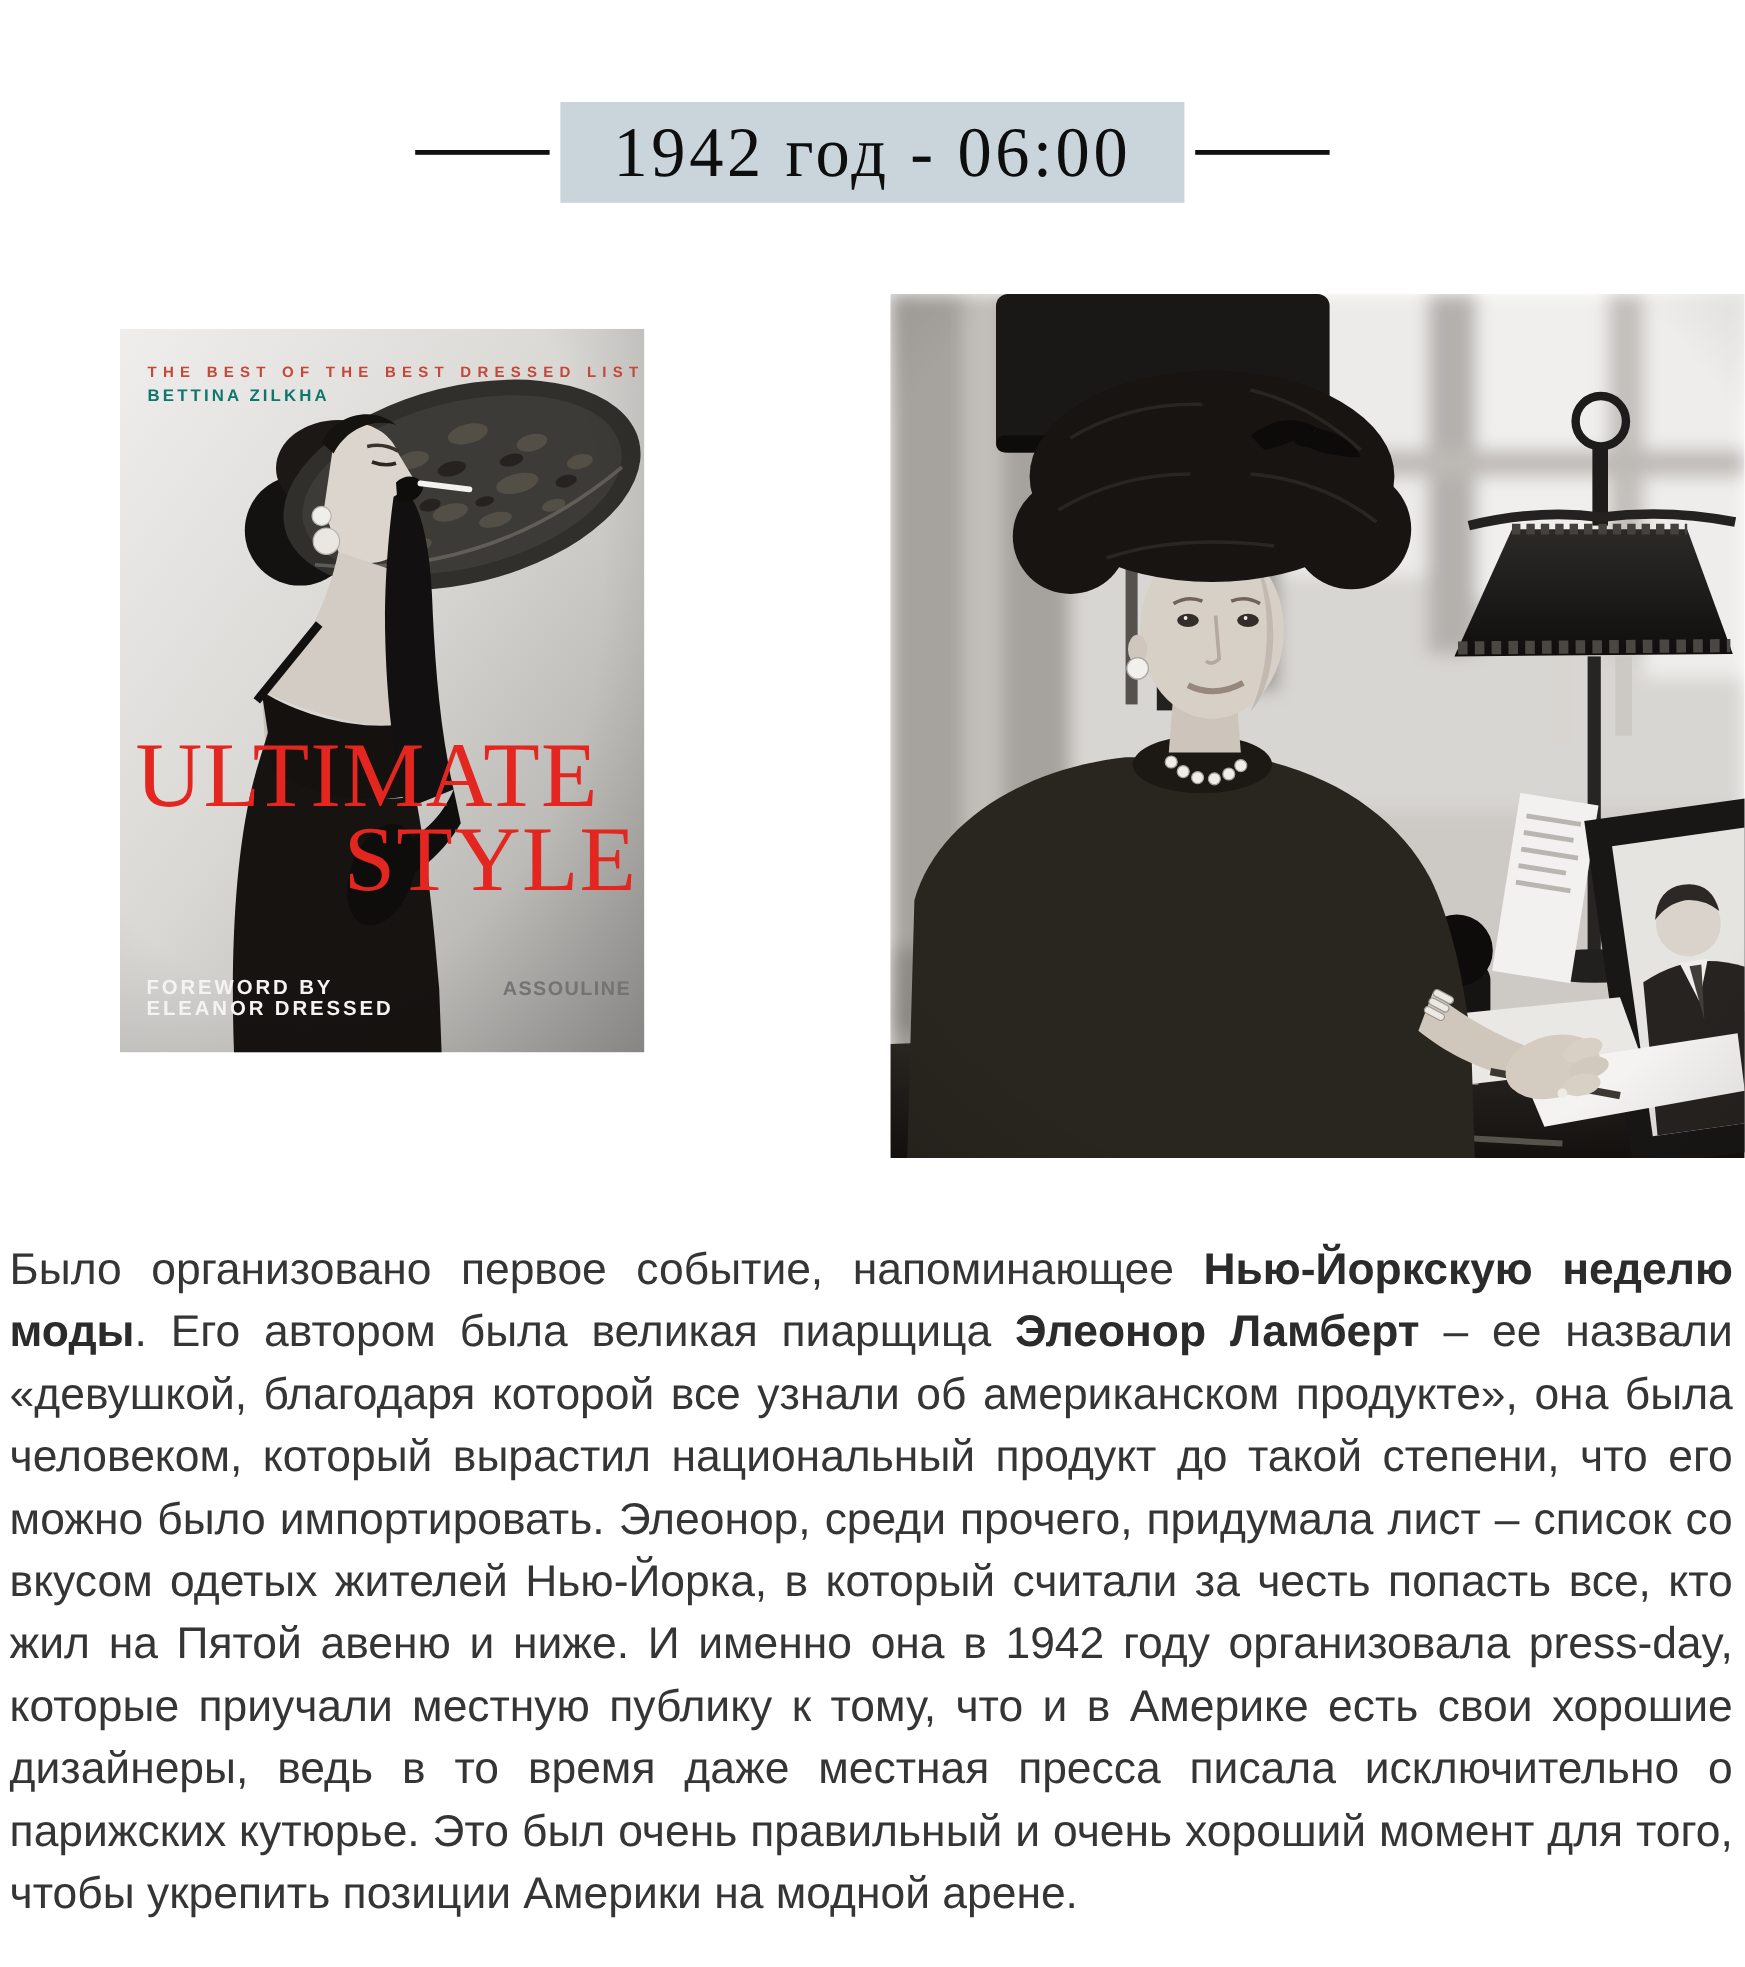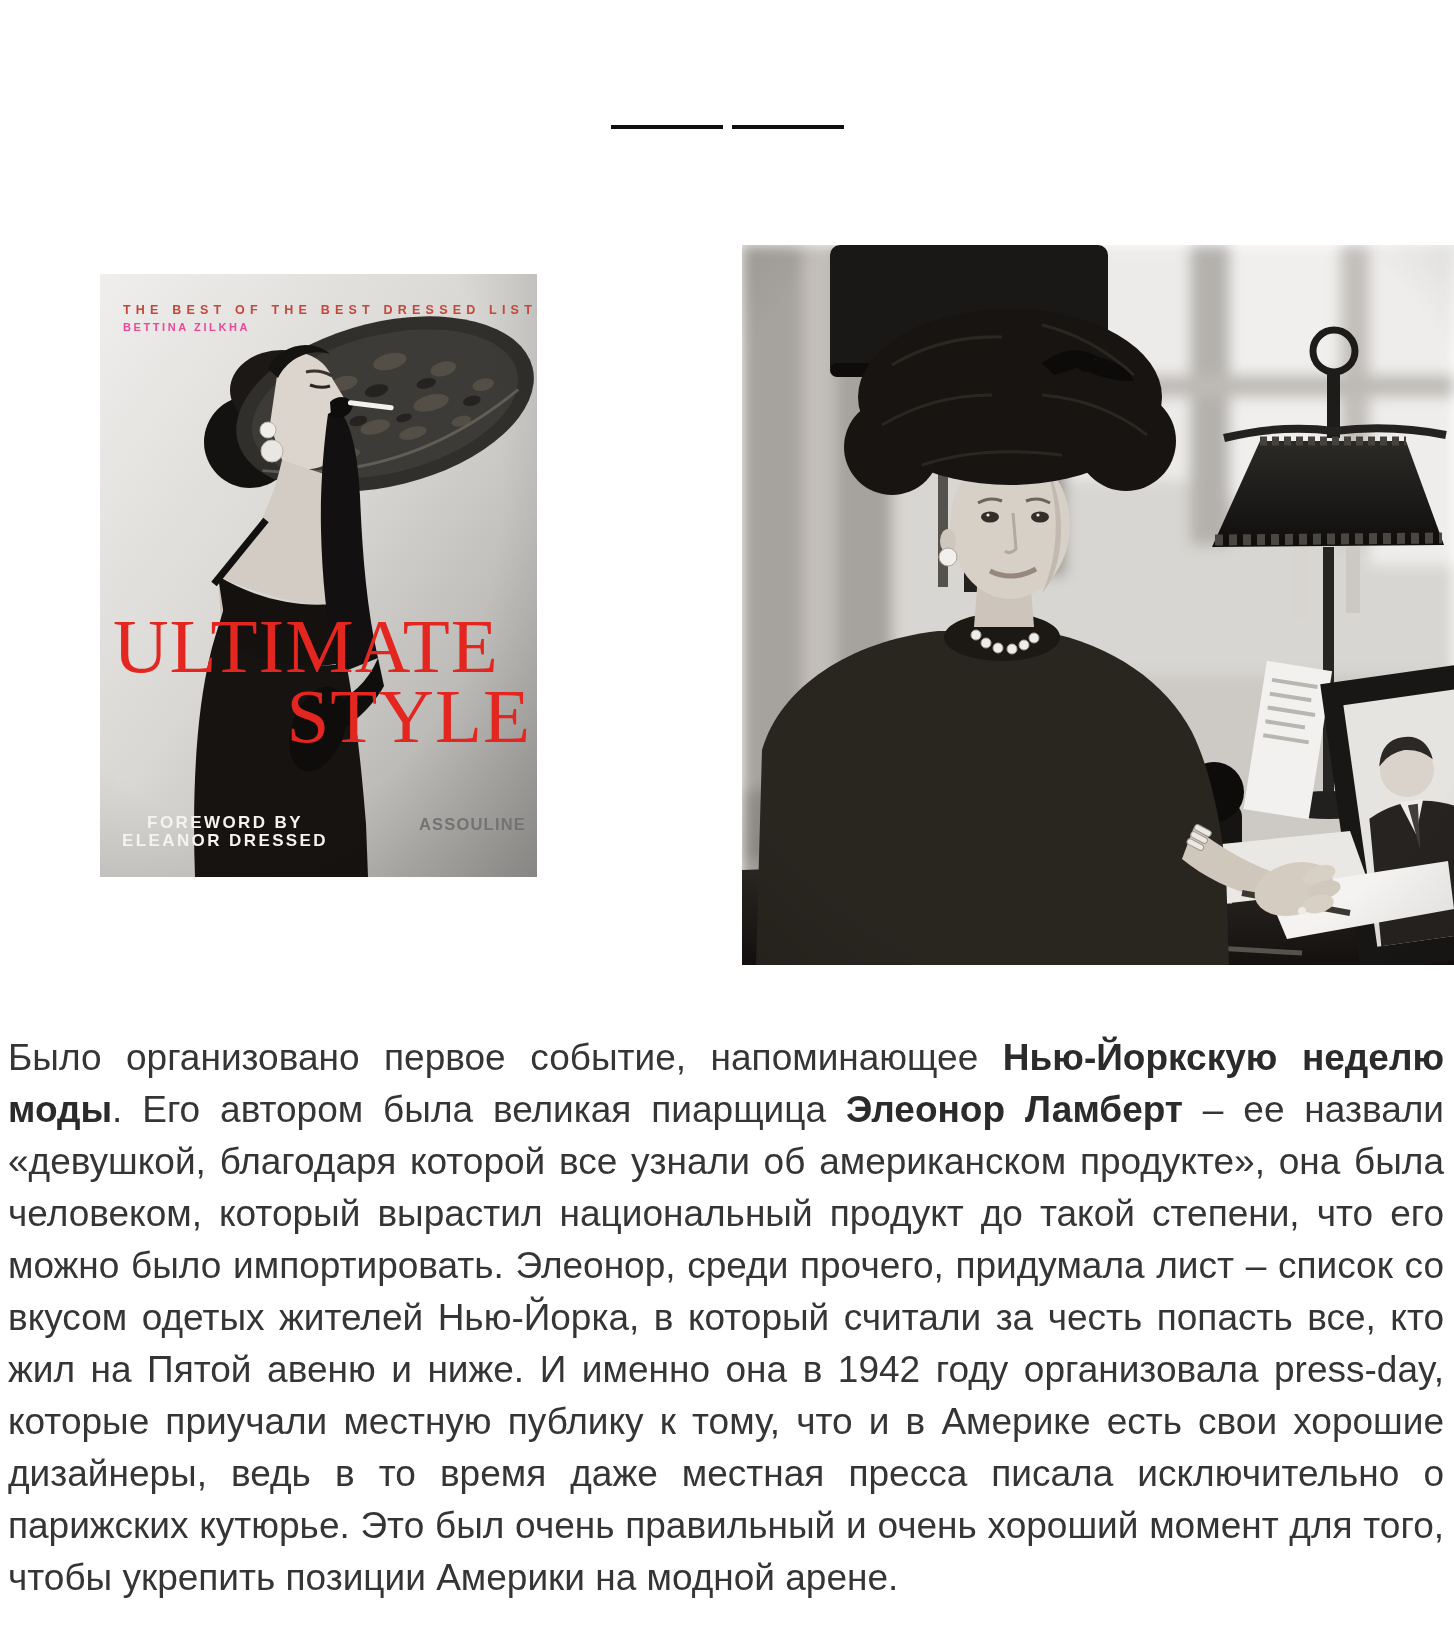--- a/index.html
+++ b/index.html
@@ -10,23 +10,23 @@
   .timeline-header{position:absolute;top:85px;left:0;width:100%;height:84px;
         display:flex;justify-content:center;align-items:center;gap:9px;}
   .h-rule{width:112px;height:4px;background:#101010;}
   .date-box{background:#c9d4db;height:84px;display:flex;align-items:center;padding:0 44px;}
   .date-box span{font-family:"Liberation Serif",serif;font-size:57px;color:#0e0e0e;
         letter-spacing:3px;white-space:nowrap;transform:scaleY(1.04);}
 
   
   .book-cover{position:absolute;left:100px;top:274px;width:437px;height:603px;margin:0;}
   .book-cover svg{position:absolute;left:0;top:0;}
-  .bc-text{position:absolute;white-space:nowrap;text-align:center;}
+  .bc-text{position:absolute;white-space:nowrap;}
   .bc-tagline{left:23px;top:29px;font-size:12.5px;font-weight:bold;letter-spacing:5.2px;color:#c4473a;}
-  .bc-author{left:23px;top:47px;font-size:11px;font-weight:bold;letter-spacing:2.6px;color:#ec4899;}
+  .bc-author{left:23px;top:47px;font-size:14px;font-weight:bold;letter-spacing:2.6px;color:#0f766e;}
   .bc-title{font-family:"Liberation Serif",serif;font-size:77px;line-height:1;color:#e3261f;letter-spacing:1px;}
   .bc-title1{left:13px;top:334px;}
   .bc-title2{right:6px;top:404px;}
   .bc-foreword{left:22px;top:540px;font-size:17px;font-weight:bold;letter-spacing:2.4px;
         color:#f4f3f1;line-height:18px;}
   .bc-publisher{right:11px;top:541px;font-size:16.5px;font-weight:bold;letter-spacing:1.2px;color:#737373;}
 
   .photo-figure{position:absolute;left:742px;top:245px;width:712px;height:720px;margin:0;}
 
   
@@ -34,20 +34,23 @@
   .article p{margin:0;font-size:37px;line-height:52px;text-align:justify;color:#353535;}
   .article b{font-weight:bold;color:#2b2b2b;}
 </style>
 </head>
 <body>
 
 <div class="page">
 
   <header class="timeline-header">
     <span class="h-rule"></span>
+    <div class="date-box">
+      <span>1942 год - 06:00</span>
+    </div>
     <span class="h-rule"></span>
   </header>
 
   <figure class="book-cover">
     <svg width="437" height="603" viewBox="0 0 437 603">
       <defs>
         <linearGradient id="cbg" x1="0" y1="0" x2="1" y2="1">
           <stop offset="0" stop-color="#efeeec"></stop>
             <stop offset="0.45" stop-color="#d9d8d5"></stop>
           <stop offset="1" stop-color="#a4a3a0"></stop>

